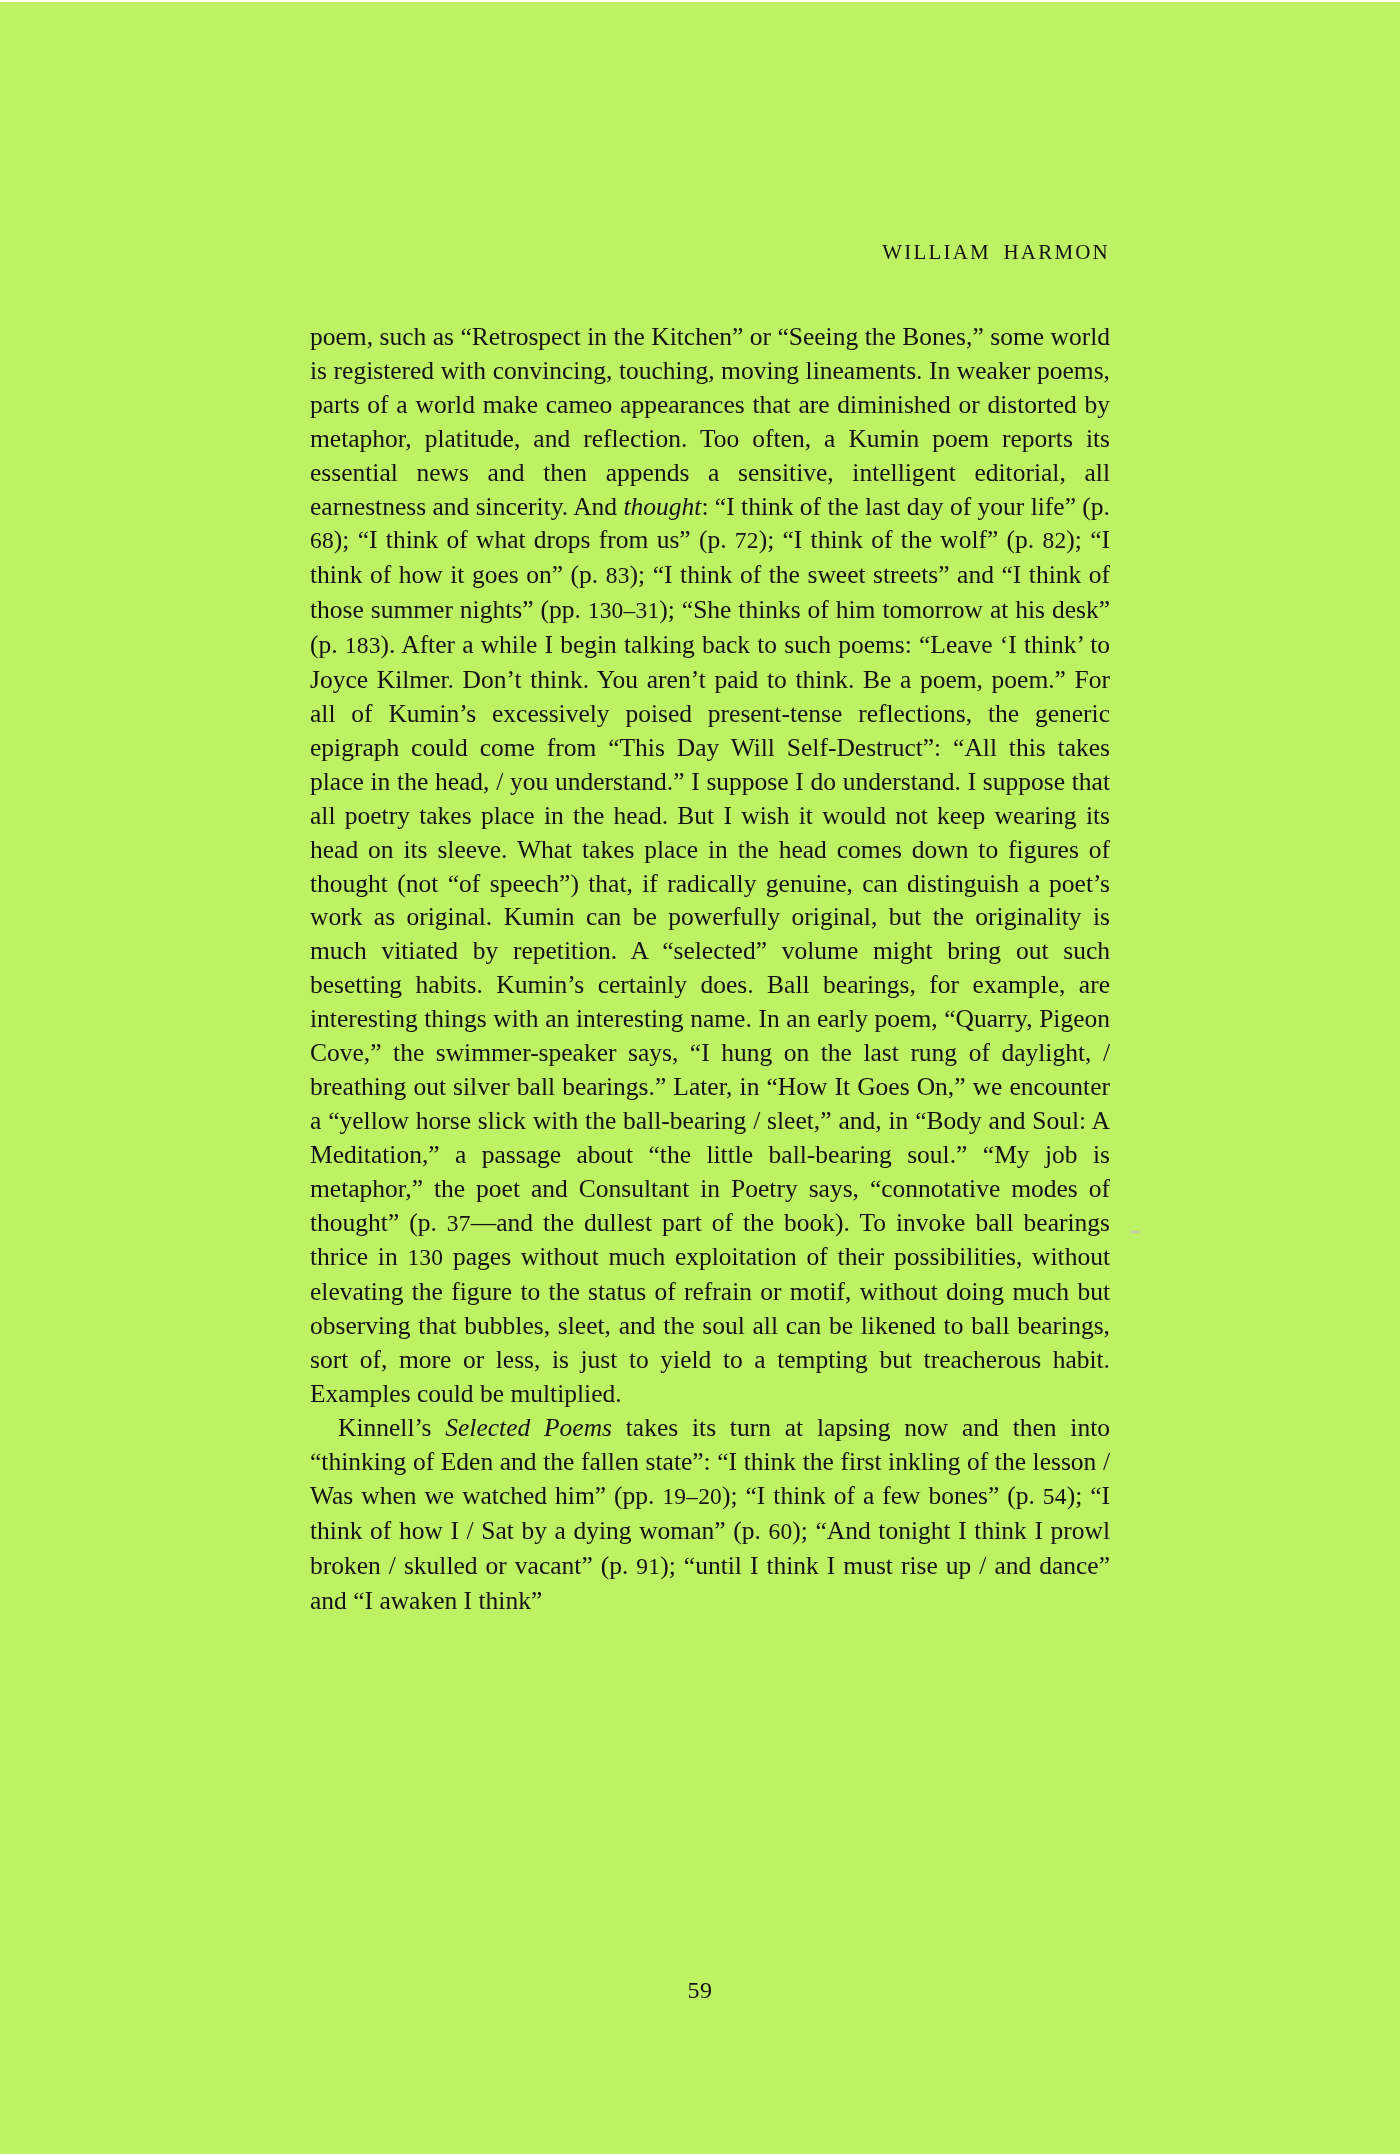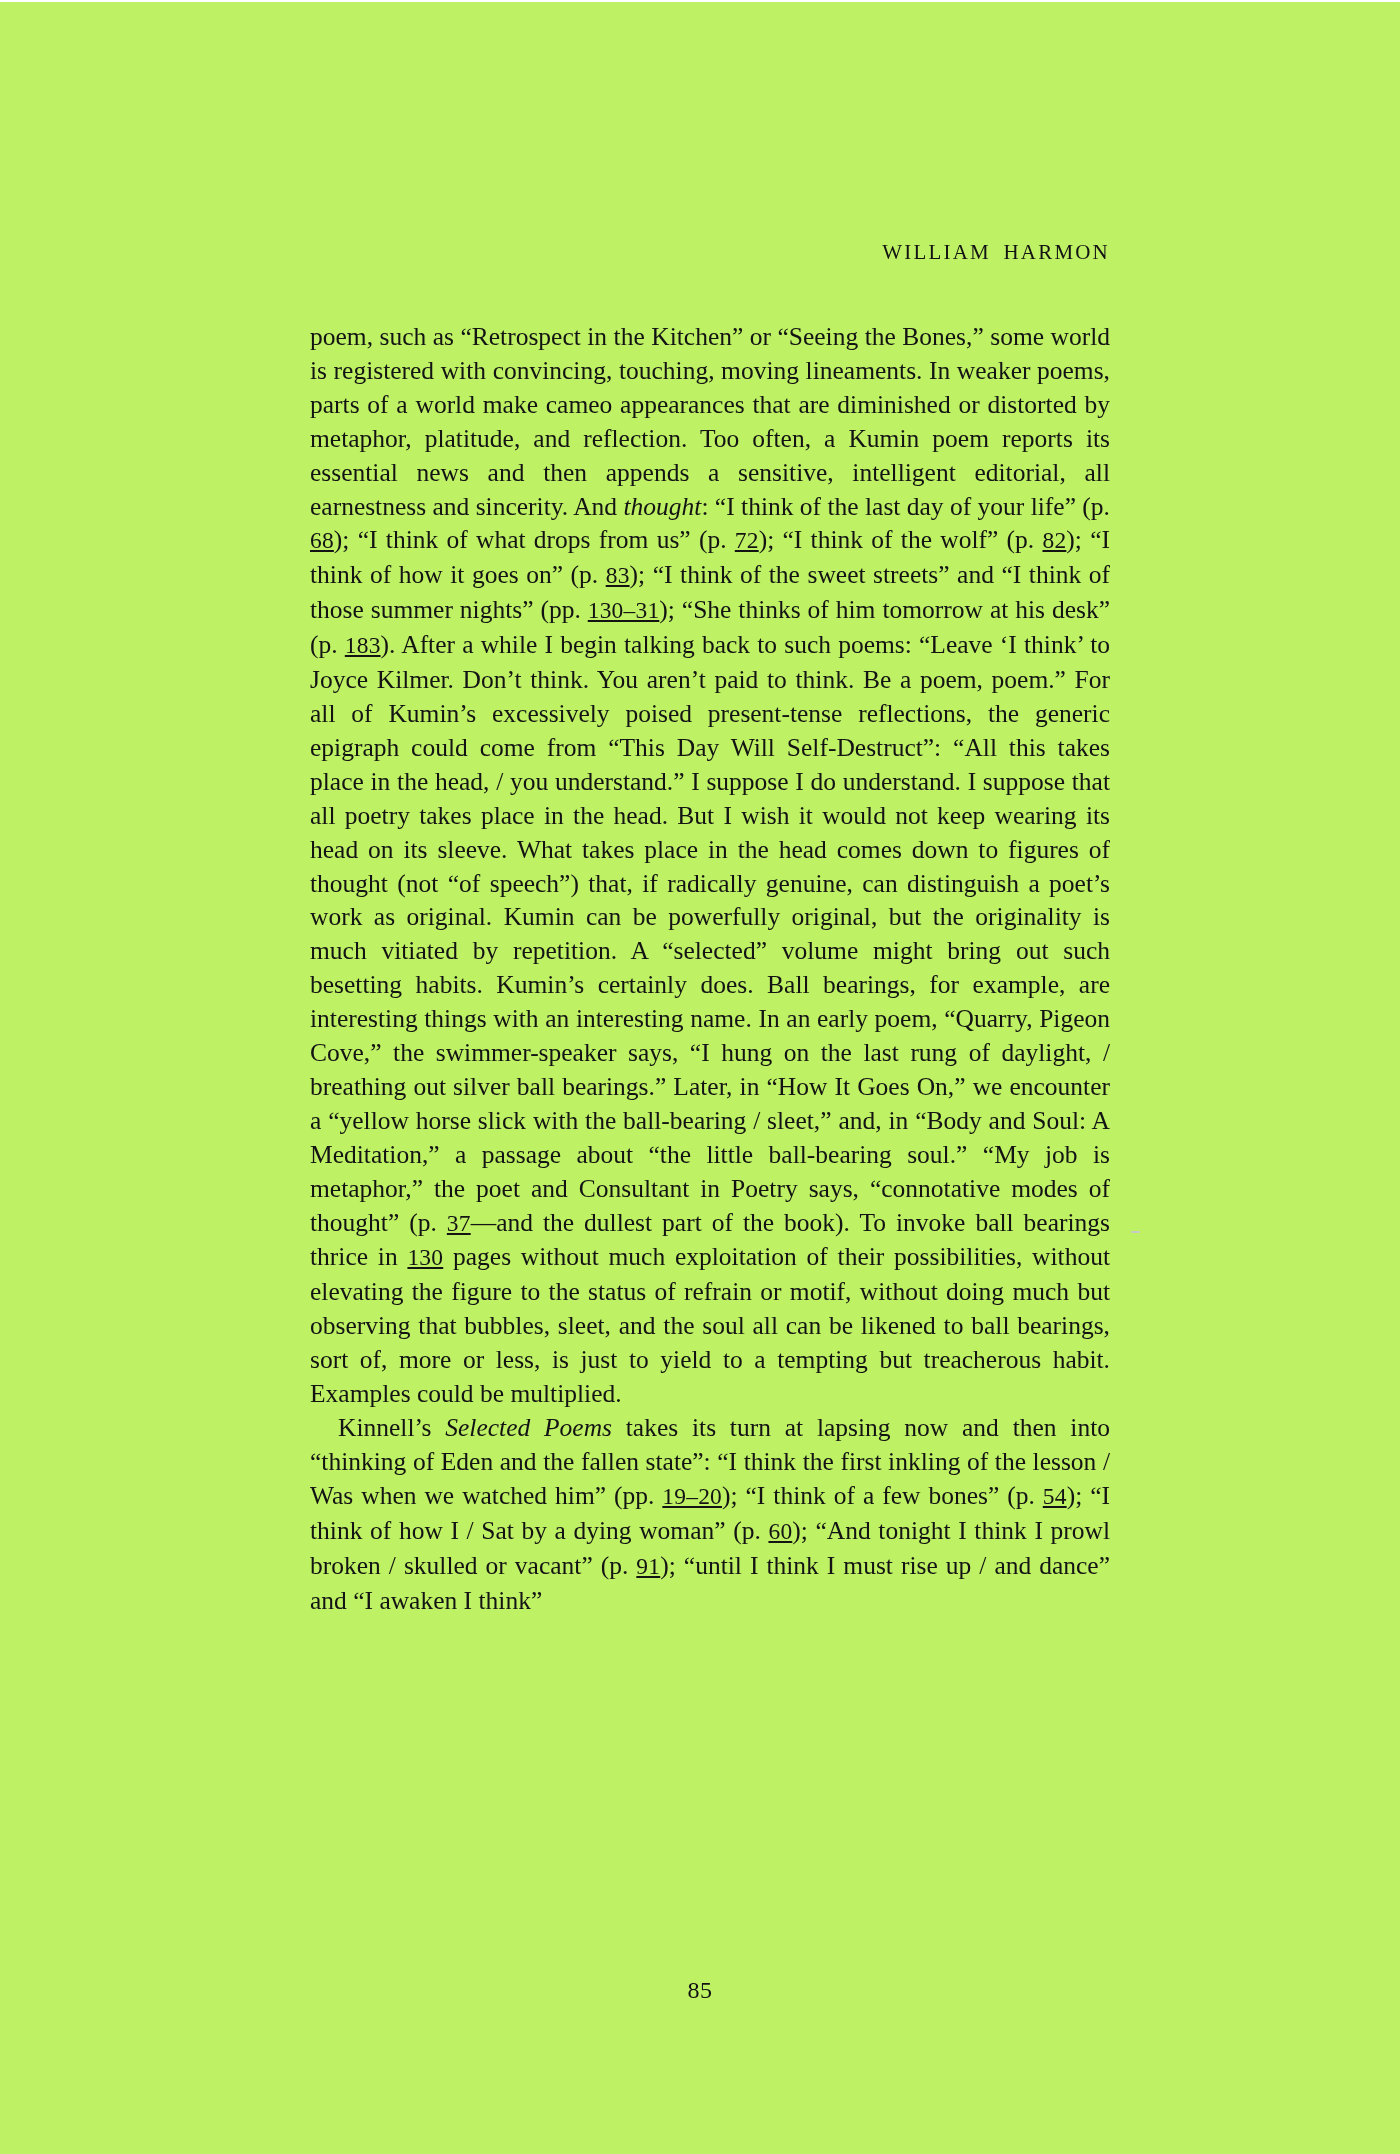--- a/index.html
+++ b/index.html
@@ -53,21 +53,20 @@
   .para.indent {
     text-indent: 28px;
   }
   .para i, .para em {
   }
 
   
   .osf {
     font-size: 0.92em;
     letter-spacing: 0.2px;
-    text-decoration: underline;
   }
 
   
   .folio {
     position: absolute;
     left: 0;
     top: 1975px;
     width: 1400px;
     text-align: center;
     font-size: 24px;
@@ -94,15 +93,15 @@
   <div class="running-head">WILLIAM HARMON</div>
 
   <div class="textblock">
 
   <p class="para">poem, such as “Retrospect in the Kitchen” or “Seeing the Bones,” some world is registered with convincing, touching, moving lineaments. In weaker poems, parts of a world make cameo appearances that are diminished or distorted by metaphor, platitude, and reflection. Too often, a Kumin poem reports its essential news and then appends a sensitive, intelligent editorial, all earnestness and sincerity. And <i>thought</i>: “I think of the last day of your life” (p. <span class="osf">68</span>); “I think of what drops from us” (p. <span class="osf">72</span>); “I think of the wolf” (p. <span class="osf">82</span>); “I think of how it goes on” (p. <span class="osf">83</span>); “I think of the sweet streets” and “I think of those summer nights” (pp. <span class="osf">130–31</span>); “She thinks of him tomorrow at his desk” (p. <span class="osf">183</span>). After a while I begin talking back to such poems: “Leave ‘I think’ to Joyce Kilmer. Don’t think. You aren’t paid to think. Be a poem, poem.” For all of Kumin’s excessively poised present-tense reflections, the generic epigraph could come from “This Day Will Self-Destruct”: “All this takes place in the head, / you understand.” I suppose I do understand. I suppose that all poetry takes place in the head. But I wish it would not keep wearing its head on its sleeve. What takes place in the head comes down to figures of thought (not “of speech”) that, if radically genuine, can distinguish a poet’s work as original. Kumin can be powerfully original, but the originality is much vitiated by repetition. A “selected” volume might bring out such besetting habits. Kumin’s certainly does. Ball bearings, for example, are interesting things with an interesting name. In an early poem, “Quarry, Pigeon Cove,” the swimmer-speaker says, “I hung on the last rung of daylight, / breathing out silver ball bearings.” Later, in “How It Goes On,” we encounter a “yellow horse slick with the ball-bearing / sleet,” and, in “Body and Soul: A Meditation,” a passage about “the little ball-bearing soul.” “My job is metaphor,” the poet and Consultant in Poetry says, “connotative modes of thought” (p. <span class="osf">37</span>—and the dullest part of the book). To invoke ball bearings thrice in <span class="osf">130</span> pages without much exploitation of their possibilities, without elevating the figure to the status of refrain or motif, without doing much but observing that bubbles, sleet, and the soul all can be likened to ball bearings, sort of, more or less, is just to yield to a tempting but treacherous habit. Examples could be multiplied.</p>
       <p class="para indent">Kinnell’s <i>Selected Poems</i> takes its turn at lapsing now and then into “thinking of Eden and the fallen state”: “I think the first inkling of the lesson / Was when we watched him” (pp. <span class="osf">19–20</span>); “I think of a few bones” (p. <span class="osf">54</span>); “I think of how I / Sat by a dying woman” (p. <span class="osf">60</span>); “And tonight I think I prowl broken / skulled or vacant” (p. <span class="osf">91</span>); “until I think I must rise up / and dance” and “I awaken I think”</p>
     </div>
 
   <div class="speck"></div>
 
-  <div class="folio">85</div>
+  <div class="folio">59</div>
 
 </div>
 
 </body></html>

